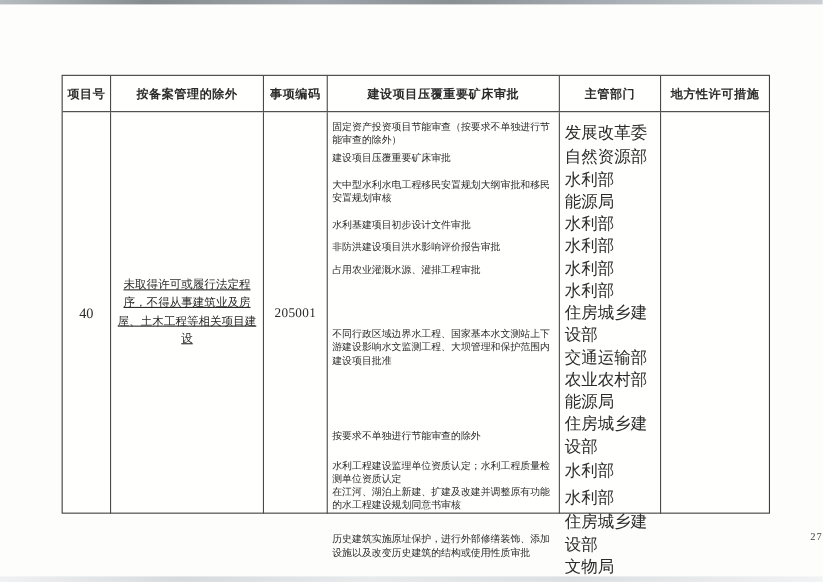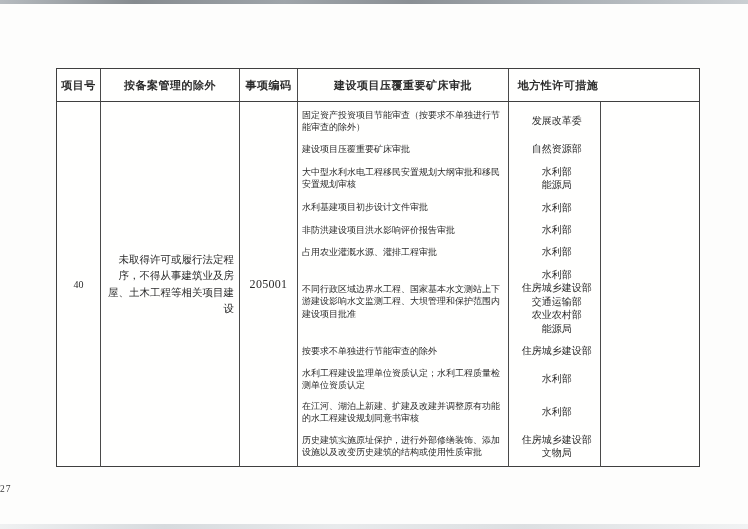--- a/index.html
+++ b/index.html
@@ -74,28 +74,29 @@
     display: flex;
     height: 365px;
   }
   .tbody .bc {
     box-sizing: border-box;
     border-right: 1px solid #4a4a4a;
     display: flex;
     align-items: center;
     justify-content: center;
   }
-  .cell-no { width: 44px; font-size: 10px; }
+  .cell-no { width: 44px; font-size: 13px; }
   .cell-item {
     width: 139px;
     font-size: 10.5px;
     line-height: 1.55;
     padding: 0 5px;
     justify-content: flex-start;
-    text-align: right;
+    text-align: center;
+    text-decoration: underline;
   }
   .cell-code { width: 58px; font-size: 12px; letter-spacing: .3px; }
   .cell-measures {
     width: 303px;
     position: relative;
     display: flex;
     flex-direction: column;
     justify-content: space-between;
     padding: 7px 0;
     box-sizing: border-box;
@@ -118,51 +119,52 @@
     box-sizing: border-box;
     padding: 0 5px 0 4px;
     font-size: 9px;
     line-height: 1.35;
     text-align: left;
   }
   .mdept {
     width: 92px;
     box-sizing: border-box;
     padding-left: 5px;
-    font-size: 10px;
+    font-size: 15px;
     line-height: 1.35;
     white-space: pre-line;
-    text-align: center;
+    text-align: left;
   }
   .cell-local { width: 98px; border-right: none !important; }
   .page-number {
     position: absolute;
     top: 484px;
     left: 0;
     width: 748px;
-    text-align: left;
+    text-align: right;
     font-size: 9.5px;
     color: #3a3a3a;
     letter-spacing: 1px;
   }
 </style>
 </head>
 <body>
 
 <div class="page">
   <div class="scan-top"></div>
   <div class="scan-bottom"></div>
 
   <div class="doc-table">
 
     <div class="thead">
       <div class="hc c1">项目号</div>
       <div class="hc c2">按备案管理的除外</div>
       <div class="hc c3">事项编码</div>
       <div class="hc c4">建设项目压覆重要矿床审批</div>
+      <div class="hc c5">主管部门</div>
       <div class="hc c6">地方性许可措施</div>
     </div>
 
     <div class="tbody">
       <div class="bc cell-no">40</div>
       <div class="bc cell-item">未取得许可或履行法定程序，不得从事建筑业及房屋、土木工程等相关项目建设</div>
       <div class="bc cell-code">205001</div>
 
       <div class="cell-measures">
         <div class="measures-vline"></div>

